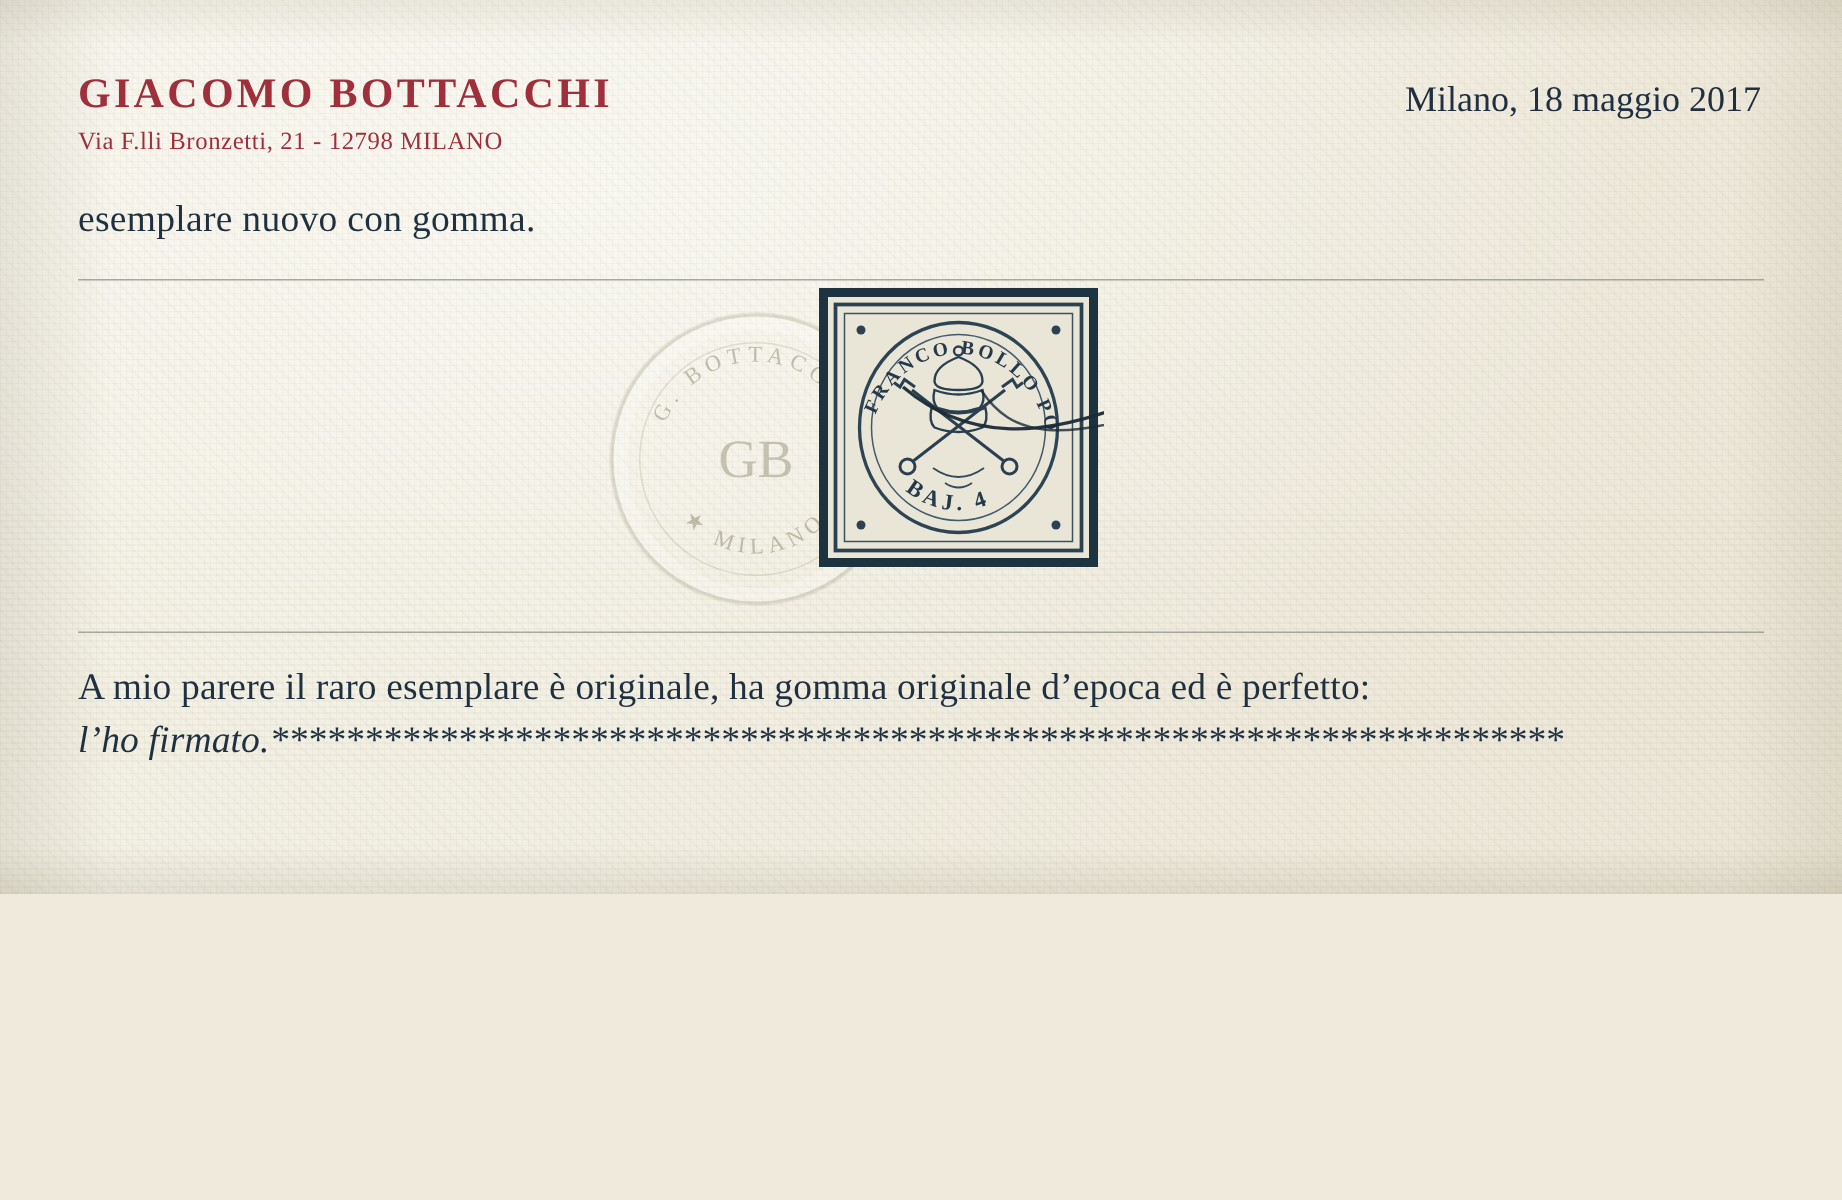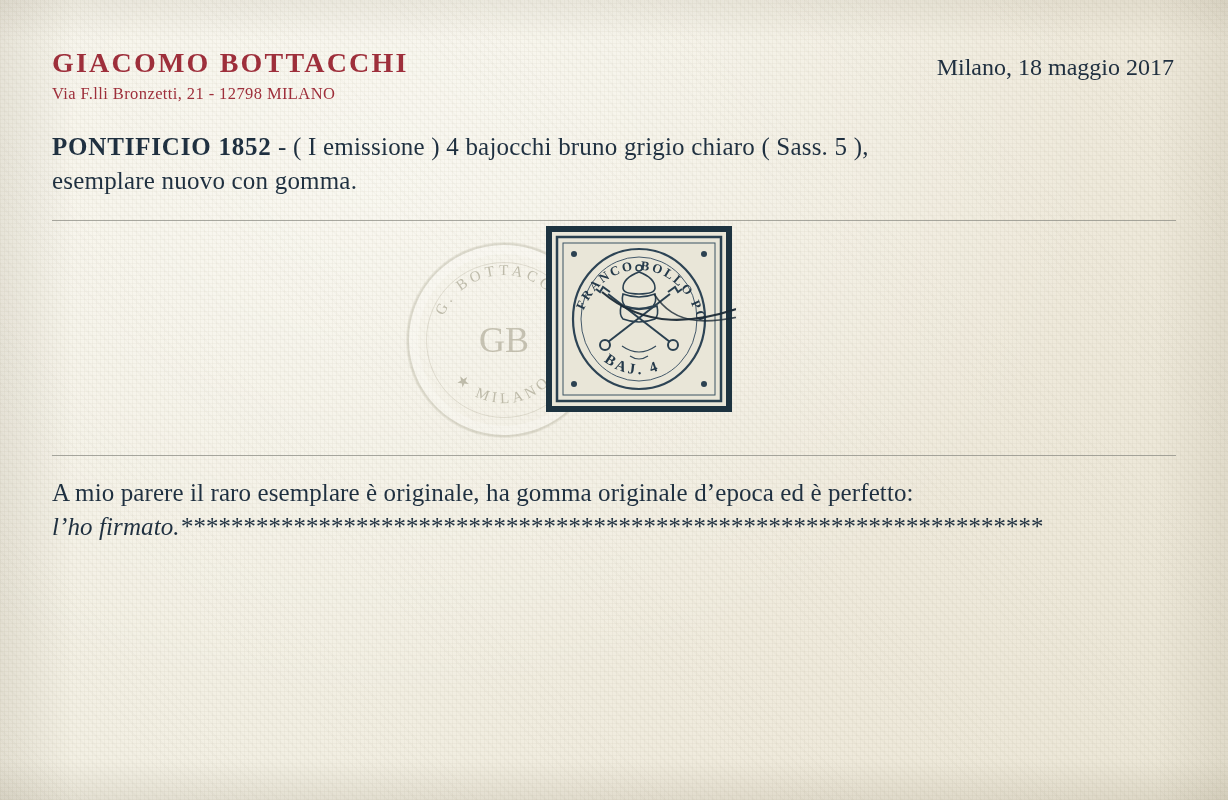--- a/index.html
+++ b/index.html
@@ -10,21 +10,21 @@
     width: 1228px;
     height: 800px;
     overflow: hidden;
     background: #efeadb;
     font-family: "Liberation Serif", serif;
   }
 
   .certificate {
     position: relative;
     width: 1228px;
-    height: 800px;
+    height: 596px;
     background:
       radial-gradient(ellipse at 30% 20%, rgba(255,255,252,0.55), rgba(255,255,252,0) 60%),
       linear-gradient(115deg, #f4f1e6 0%, #f2efe3 40%, #efeadc 70%, #ebe6d6 100%);
     box-sizing: border-box;
   }
 
   
   .paper-texture {
     position: absolute;
     inset: 0;
@@ -190,24 +190,20 @@
 
     <div class="header">
       <div>
         <div class="expert-name">GIACOMO BOTTACCHI</div>
         <div class="expert-address">Via F.lli Bronzetti, 21 - 12798 MILANO</div>
       </div>
       <div class="place-date">Milano, 18 maggio 2017</div>
     </div>
 
     <div class="description">
-      <div class="desc-line">
-        <span class="desc-strong">PONTIFICIO 1852</span>
-        <span>- ( I emissione ) 4 bajocchi bruno grigio chiaro ( Sass. 5 ),</span>
-      </div>
       <div class="desc-line second">esemplare nuovo con gomma.</div>
     </div>
 
     <div class="rule"></div>
 
     <div class="stamp-area">
 
       <div class="dry-seal">
         <div class="seal-inner"></div>
         <div class="seal-mono">GB</div>

